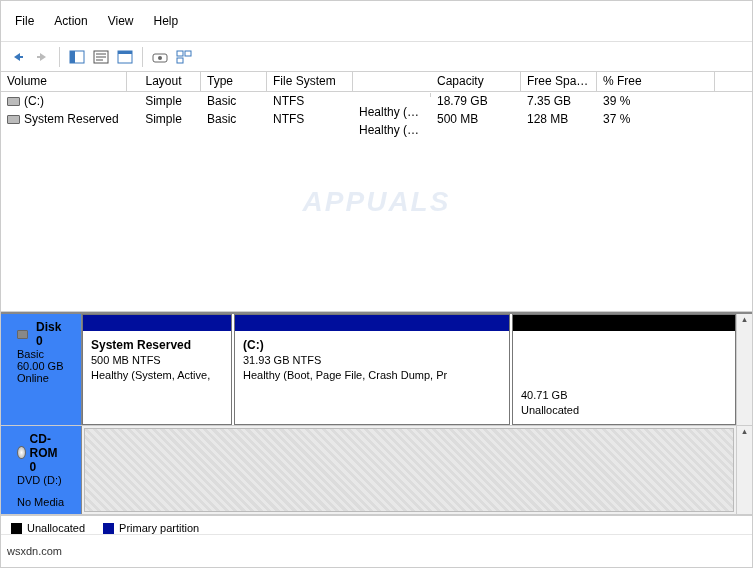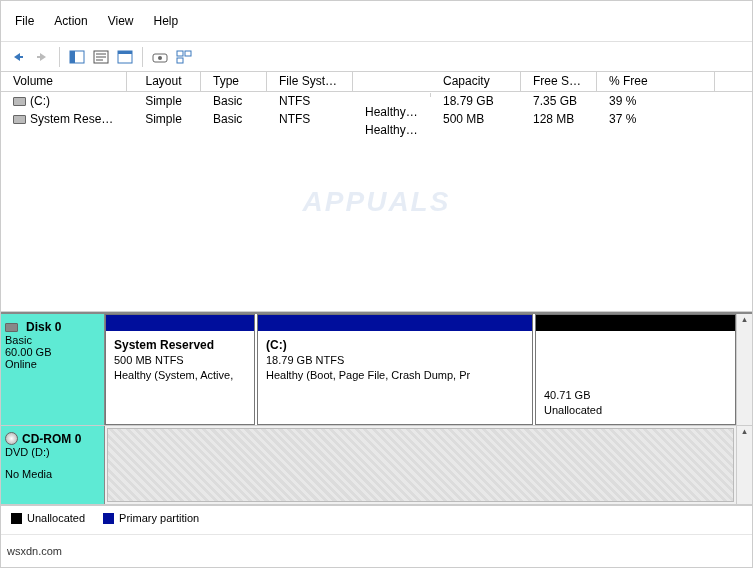--- a/index.html
+++ b/index.html
@@ -56,21 +56,21 @@
       overflow: hidden;
       position: relative;
     }
     .vl-header {
       display: flex;
       border-bottom: 1px solid #d0d0d0;
       background: #fff;
       height: 20px;
     }
     .vl-header .col, .vl-row .cell {
-      padding: 2px 12px;
+      padding: 2px 6px;
       border-right: 1px solid #d0d0d0;
       white-space: nowrap;
       overflow: hidden;
       text-overflow: ellipsis;
     }
     .vl-row {
       display: flex;
       height: 18px;
       align-items: center;
     }
@@ -110,23 +110,23 @@
     .graphic-pane {
       display: flex;
       flex-direction: column;
       border-top: 2px solid #888;
     }
     .disk-row {
       display: flex;
       border-bottom: 1px solid #ccc;
     }
     .disk-info {
-      width: 104px;
-      padding: 6px 4px;
-      background: #5eead4;
+      width: 81px;
+      padding: 6px 16px;
+      background: #3b82f6;
       border-right: 1px solid #888;
     }
     .disk-info .title { display:flex; align-items:center; gap:4px; }
     .disk-info b { font-size: 12px; }
     .disk-info .line { font-size: 11px; }
     .part-area {
       flex: 1;
       display: flex;
       gap: 2px;
       padding: 0;
@@ -305,21 +305,21 @@
         <div class="part-body">
           <b>System Reserved</b><br>
           <span>500 MB NTFS</span><br>
           <span>Healthy (System, Active,</span>
         </div>
       </div>
       <div class="part" style="width:276px;">
         <div class="part-bar bar-primary"></div>
         <div class="part-body">
           <b>(C:)</b><br>
-          <span>18.79 GB NTFS</span><br>
+          <span>31.93 GB NTFS</span><br>
           <span>Healthy (Boot, Page File, Crash Dump, Pr</span>
         </div>
       </div>
       <div class="part" style="flex:1;gap:35px;">
         <div class="part-bar bar-unalloc"></div>
         <div class="part-body">
           <b></b><br>
           <span>40.71 GB</span><br>
           <span>Unallocated</span>
         </div>

